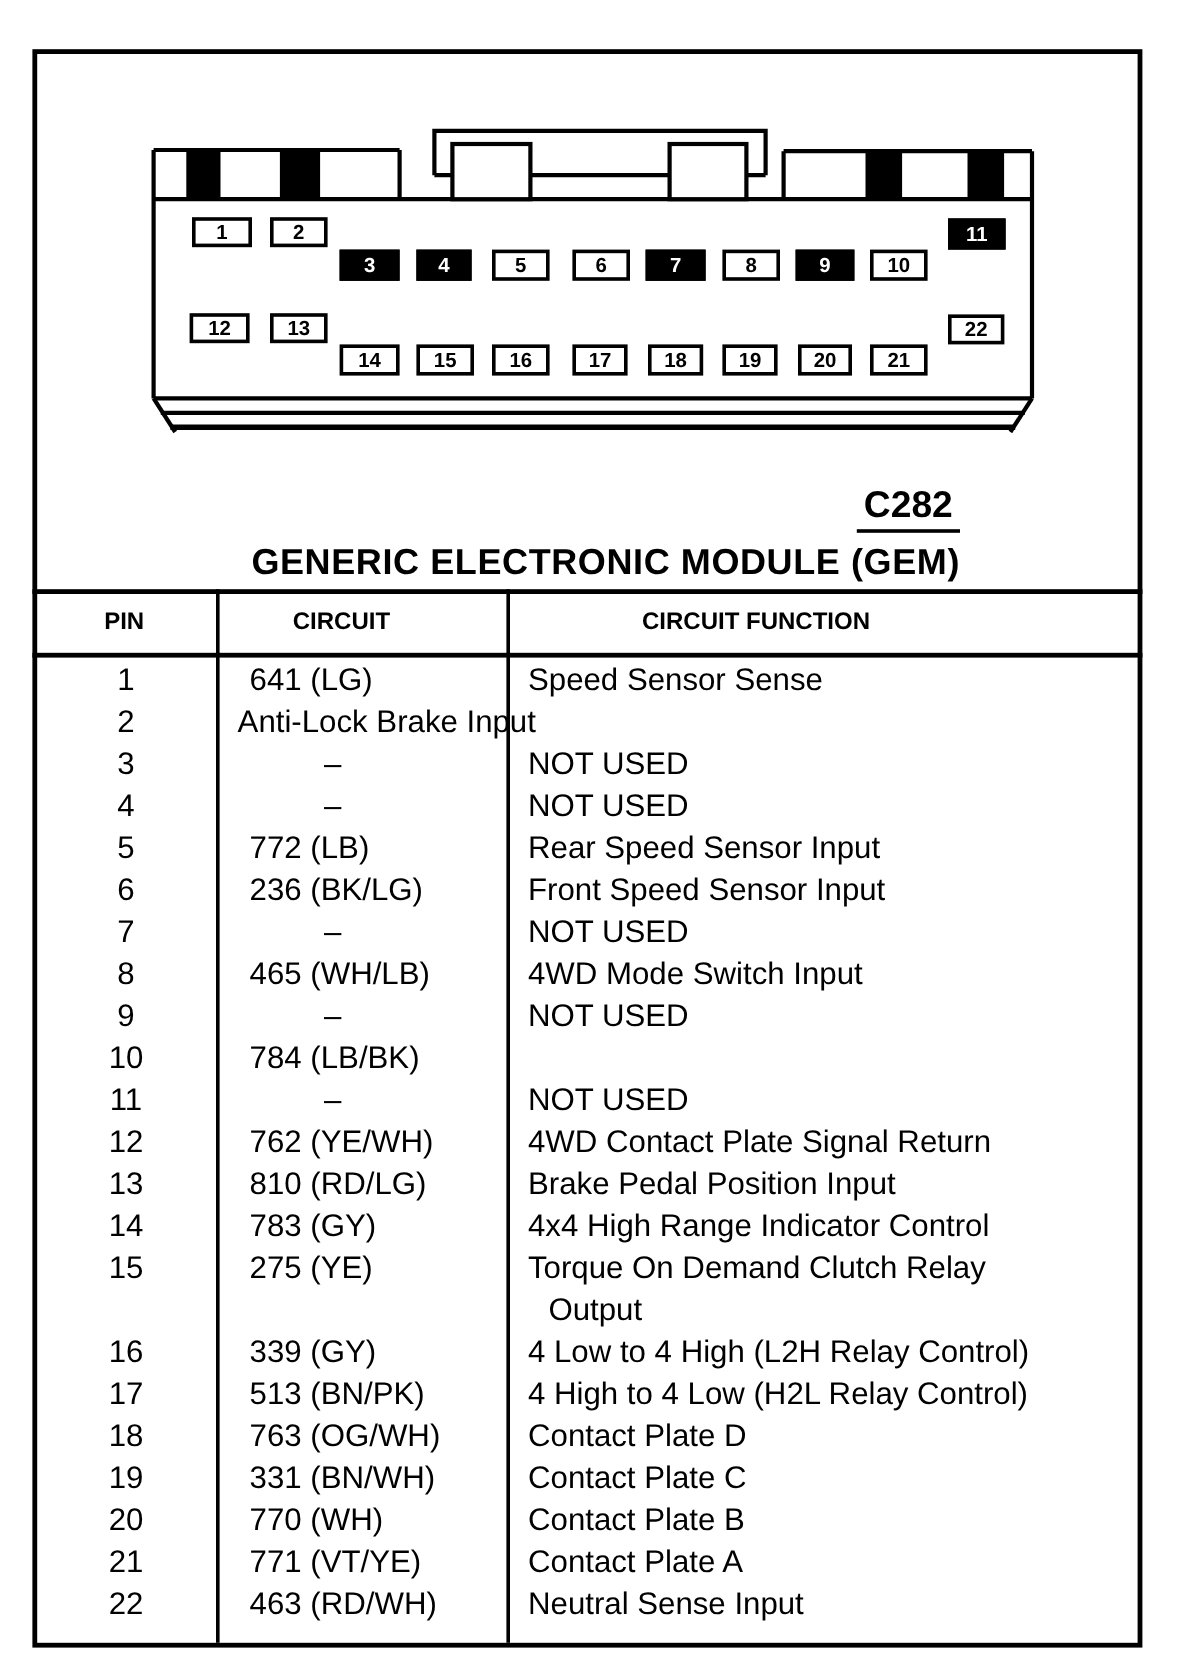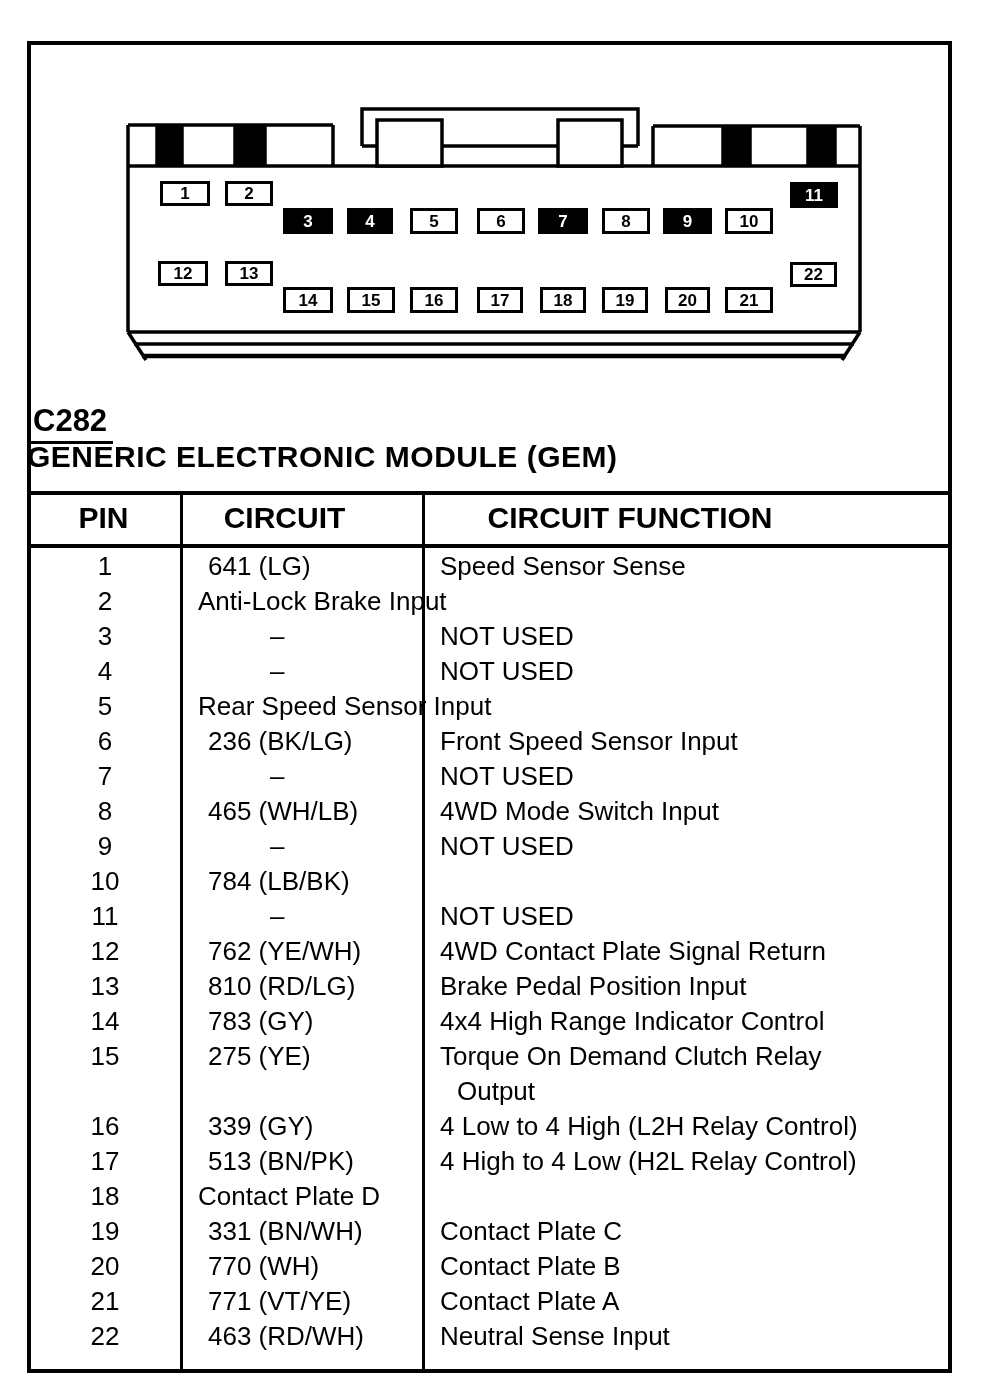--- a/index.html
+++ b/index.html
@@ -9,29 +9,29 @@
   #frame{position:absolute;left:27px;top:41px;width:917px;height:1324px;
          border:4px solid #000;}
   
   #connector{position:absolute;left:118px;top:104px;width:752px;height:266px;}
   #connector svg{position:absolute;left:0;top:0;}
   .pin{position:absolute;box-sizing:border-box;border:3px solid #000;background:#fff;
        display:flex;align-items:center;justify-content:center;
        font-size:17px;font-weight:bold;line-height:1;}
   .pin.black{background:#000;color:#fff;}
   
-  .title-wrap{position:absolute;left:27px;width:773px;text-align:left;}
+  .title-wrap{position:absolute;left:27px;width:773px;text-align:right;}
   #title1{top:403px;font-size:31px;font-weight:bold;}
   #title1 span{display:inline-block;padding:0 6px 2px 6px;border-bottom:3px solid #000;}
-  #title2{top:440px;font-size:30px;font-weight:bold;letter-spacing:0.5px;}
+  #title2{top:452px;font-size:30px;font-weight:bold;letter-spacing:0.5px;}
   
   .hline{position:absolute;background:#000;height:4px;left:27px;width:925px;}
   .vline{position:absolute;background:#000;width:3px;top:491px;height:878px;}
   
-  .th{position:absolute;top:504px;font-size:30px;font-weight:bold;line-height:28px;text-align:center;}
+  .th{position:absolute;top:504px;font-size:20px;font-weight:bold;line-height:28px;text-align:center;}
   
   #rows{position:absolute;left:27px;top:549px;width:925px;font-size:26px;}
   .trow{display:flex;align-items:flex-start;}
   .trow .c-pin{width:156px;text-align:center;line-height:35px;}
   .trow .c-circuit{width:242px;box-sizing:border-box;padding-left:25px;line-height:35px;}
   .trow .c-circuit.dash{padding-left:87px;}
   .trow .c-func{flex:1;box-sizing:border-box;padding-left:15px;line-height:35px;}
   .trow .c-func .l2{padding-left:17px;}
 </style>
 </head>
@@ -146,20 +146,21 @@
       </div>
       <div class="trow">
         <div class="c-pin">4</div>
         <div class="c-circuit dash">–</div>
         <div class="c-func">
           <div>NOT USED</div>
         </div>
       </div>
       <div class="trow">
         <div class="c-pin">5</div>
+        <div class="c-circuit">772 (LB)</div>
         <div class="c-func">
           <div>Rear Speed Sensor Input</div>
         </div>
       </div>
       <div class="trow">
         <div class="c-pin">6</div>
         <div class="c-circuit">236 (BK/LG)</div>
         <div class="c-func">
           <div>Front Speed Sensor Input</div>
         </div>
@@ -234,20 +235,21 @@
       </div>
       <div class="trow">
         <div class="c-pin">17</div>
         <div class="c-circuit">513 (BN/PK)</div>
         <div class="c-func">
           <div>4 High to 4 Low (H2L Relay Control)</div>
         </div>
       </div>
       <div class="trow">
         <div class="c-pin">18</div>
+        <div class="c-circuit">763 (OG/WH)</div>
         <div class="c-func">
           <div>Contact Plate D</div>
         </div>
       </div>
       <div class="trow">
         <div class="c-pin">19</div>
         <div class="c-circuit">331 (BN/WH)</div>
         <div class="c-func">
           <div>Contact Plate C</div>
         </div>

